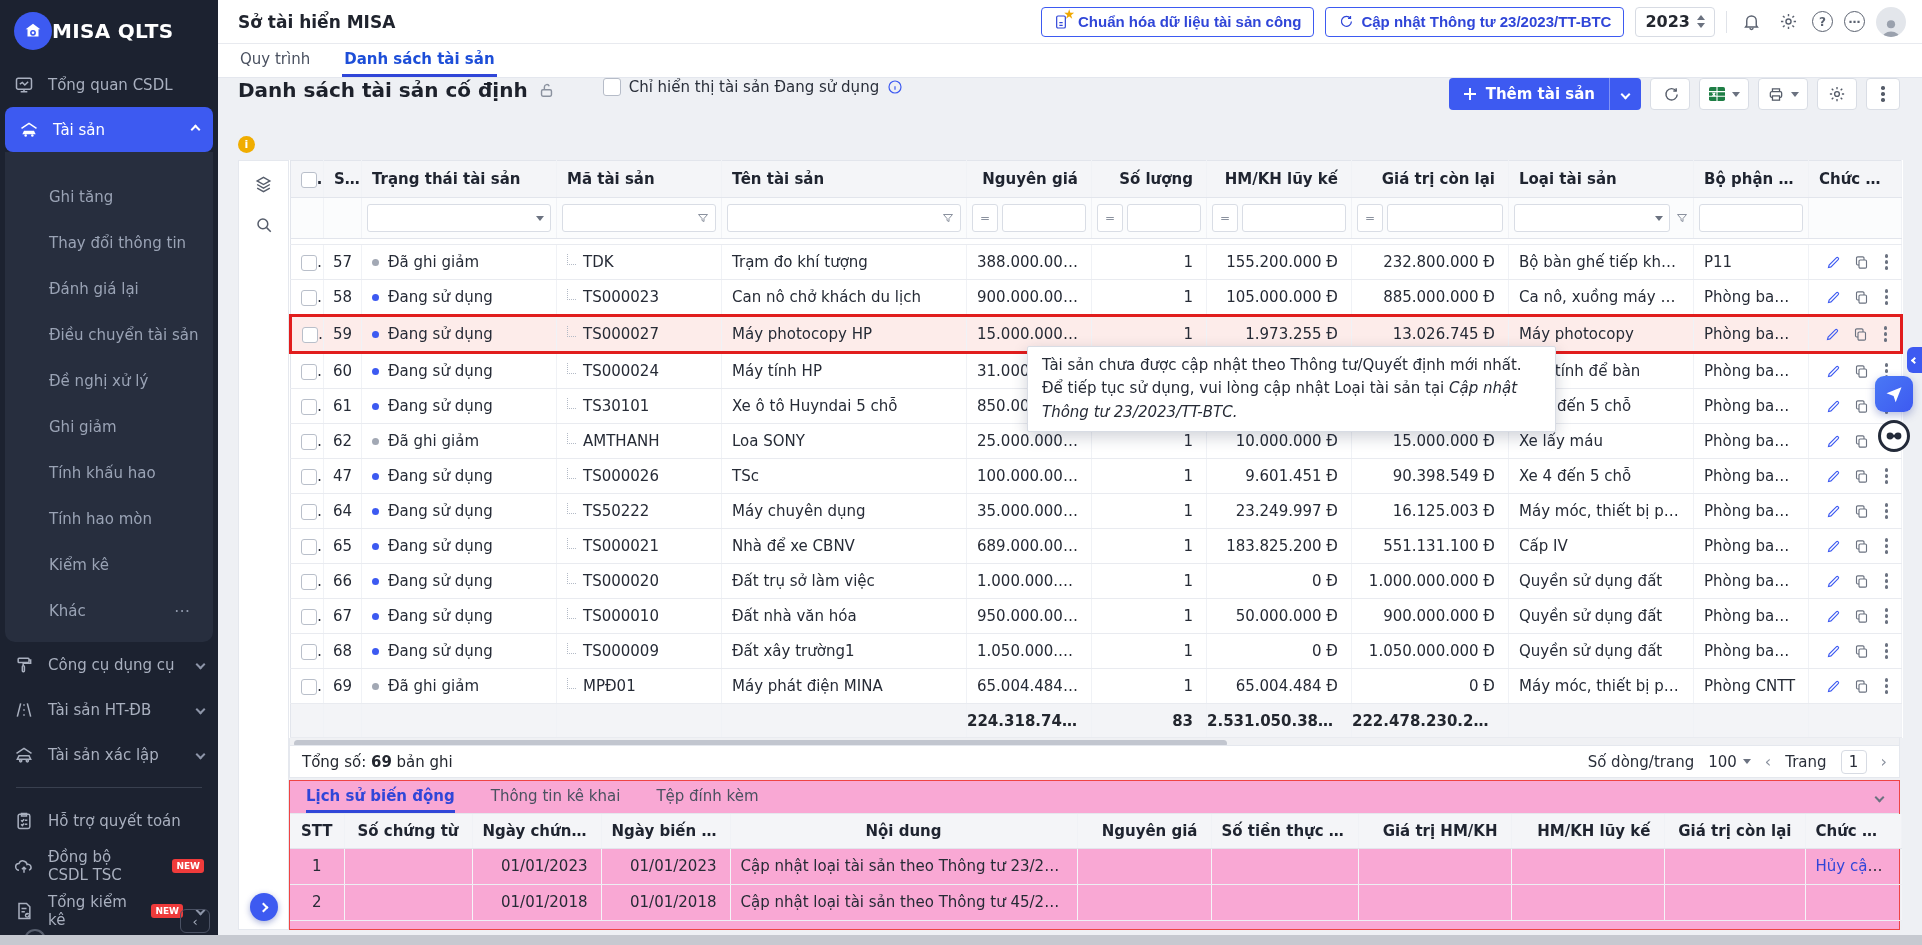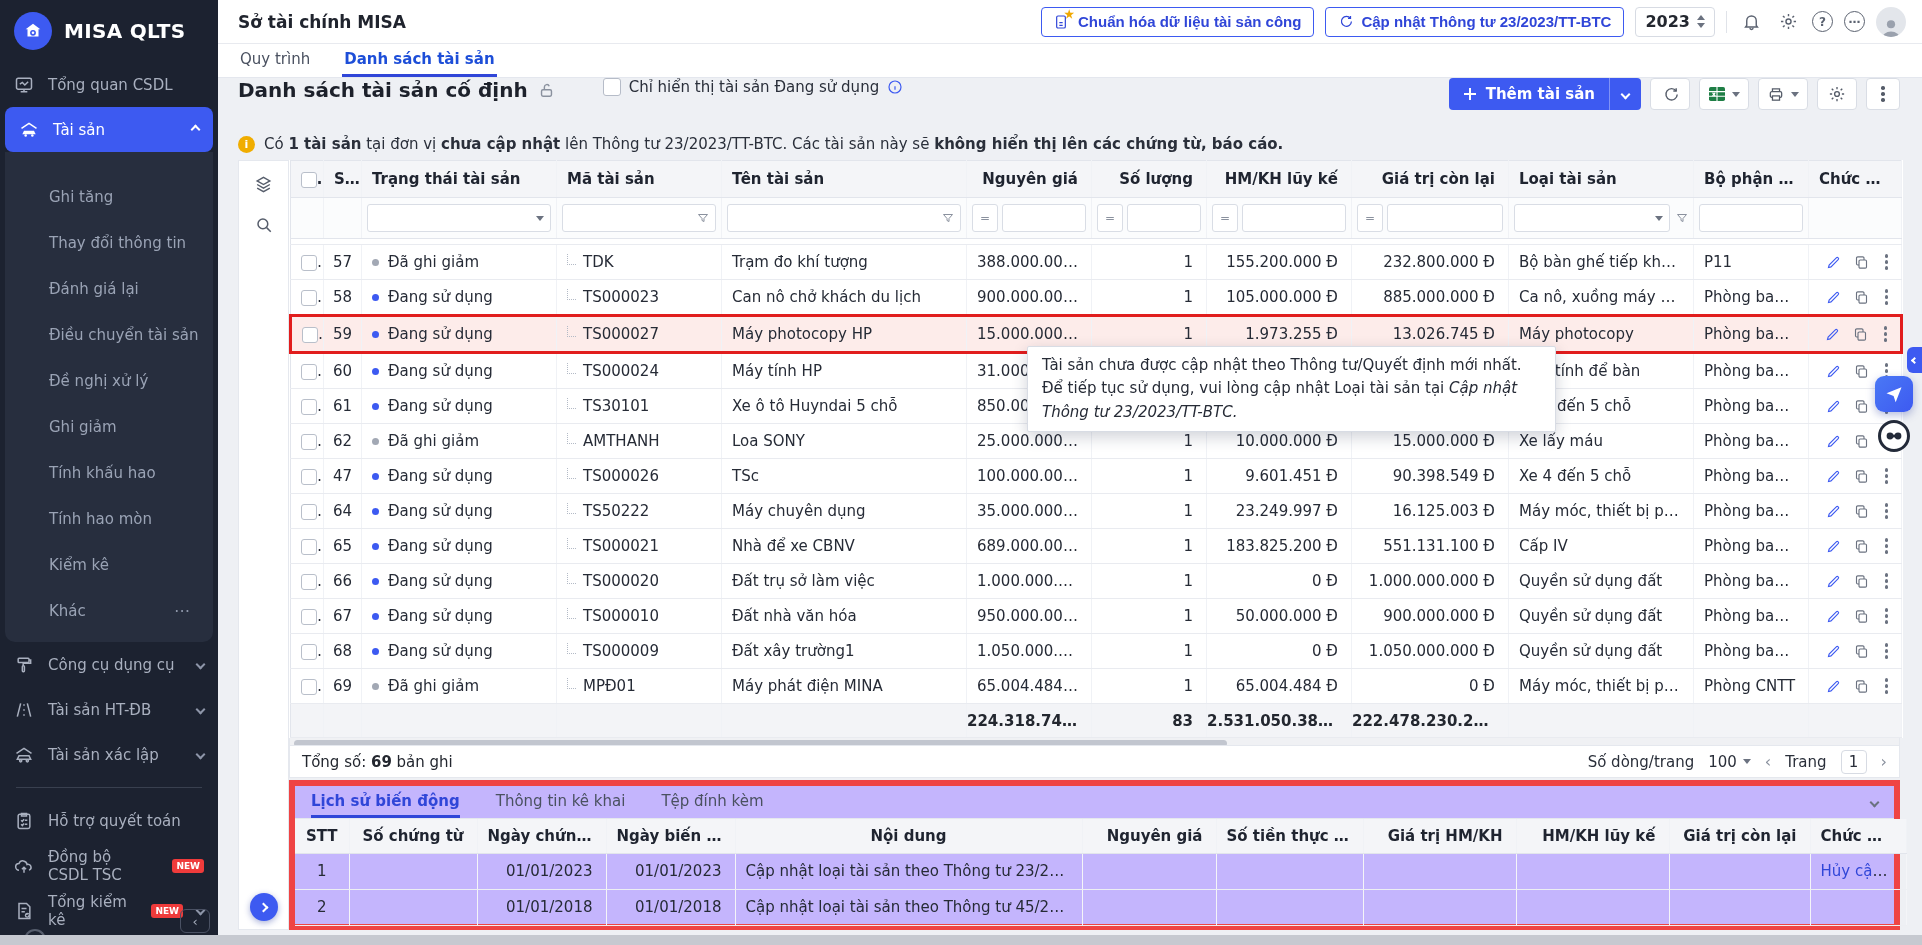--- a/index.html
+++ b/index.html
@@ -1,21 +1,21 @@
 <!DOCTYPE html>
 <html><head>
 <meta charset="utf-8">
 <style>
   *{margin:0;padding:0;box-sizing:border-box}
   html,body{width:1922px;height:945px;overflow:hidden;background:#eef0f4;
     font-family:"DejaVu Sans","Liberation Sans",sans-serif;font-size:15px;color:#23272f}
   svg{display:block}
   
   .sidebar{position:absolute;left:0;top:0;width:218px;height:945px;background:#1c2230;color:#a9b0bf;z-index:5}
-  .logo-row{display:flex;align-items:center;gap:12px;padding:12px 14px;height:62px}
+  .logo-row{display:flex;align-items:center;padding:12px 14px;height:62px}
   .logo-badge{width:38px;height:38px;border-radius:50%;background:#3d5af1;display:flex;align-items:center;justify-content:center}
   .logo-text{color:#fff;font-size:20px;font-weight:700;letter-spacing:.3px}
   .nav-item{display:flex;align-items:center;gap:14px;height:45px;padding:0 14px;font-size:15px;cursor:pointer}
   .nav-item .lbl{flex:1}
   .nav-item.active{background:#3d5af1;color:#fff;border-radius:8px;margin:0 5px;font-weight:400}
   .submenu{background:#272e3e;border-radius:0 0 10px 10px;margin:0 5px;padding:22px 0 8px}
   .sub-item{height:46px;line-height:46px;padding-left:44px;font-size:15px;color:#9aa3b5;cursor:pointer;display:flex;align-items:center}
   .sub-item .more-dots{margin-left:auto;margin-right:22px;font-size:16px;letter-spacing:1px;color:#8d95a8}
   .chv{display:inline-block;width:7px;height:7px;border-right:2px solid currentColor;border-bottom:2px solid currentColor}
   .chv.up{transform:rotate(-135deg)}.chv.down{transform:rotate(45deg)}
@@ -104,21 +104,21 @@
   .hscroll{height:12px;background:#f0f1f4;border:1px solid #e5e8ee;border-top:none;position:relative}
   .hthumb{position:absolute;left:4px;top:2px;height:7px;width:58%;border-radius:4px;background:#c2c6cf}
   
   .grid-footer{position:absolute;left:71px;width:1611px;top:745px;height:33px;background:#fff;border:1px solid #e5e8ee;
     display:flex;align-items:center;padding:0 12px;z-index:1}
   .gf-right{margin-left:auto;display:flex;align-items:center;gap:14px;color:#2a2f3a}
   .pp{display:flex;align-items:center;gap:6px;cursor:pointer}
   .pagebox{min-width:26px;height:24px;border:1px solid #d7dbe3;border-radius:4px;display:flex;align-items:center;justify-content:center;background:#fff}
   .pgnav{color:#8a919e;cursor:pointer;font-size:16px}
   
-  .bottom-panel{position:absolute;left:71px;width:1611px;top:780px;bottom:15px;background:#c4b5fd;border:6px solid #ef4444;z-index:1}
+  .bottom-panel{position:absolute;left:71px;width:1611px;top:780px;bottom:15px;background:#f9a8d4;border:1px solid #ef4444;z-index:1}
   .ptabs{display:flex;align-items:stretch;height:33px;border-bottom:1px solid #e5e8ee;padding-left:16px;gap:36px}
   .ptab{display:flex;align-items:center;font-size:15px;color:#4a5160;cursor:pointer;border-bottom:3px solid transparent}
   .ptab.active{color:#3046d8;font-weight:600;border-bottom-color:#3046d8}
   .panel-collapse{margin-left:auto;margin-right:16px;display:flex;align-items:center;color:#6b7280;cursor:pointer}
   table.bgrid{border-collapse:collapse;table-layout:fixed;width:100%}
   .bgrid th{height:34px;background:#f4f5f8;font-weight:600;color:#1f2430;text-align:center;padding:0 10px;
     border-bottom:1px solid #e2e5ec;border-right:1px solid #f0f2f6;overflow:hidden;white-space:nowrap;text-overflow:ellipsis;font-size:15px}
   .bgrid th.thr{text-align:right;padding-right:13px}
   .bgrid th.thc{text-align:center}
   .bgrid td{height:36px;padding:0 10px;border-bottom:1px solid #edeff3;border-right:1px solid #f4f5f8;color:#262b36;
@@ -287,21 +287,21 @@
   </div>
 
   <div class="side-div"></div>
   <span class="half-icon"></span>
   <div class="collapse-btn">‹</div>
 </aside>
 
 <div class="content">
 
   <div class="topbar">
-    <span class="page-title">Sở tài chính MISA</span>
+    <span class="page-title">Sở tài hiển MISA</span>
     <div class="top-actions">
       <button class="btn-outline">
         <span style="position:relative">
           <svg width="16" height="16" viewBox="0 0 24 24" fill="none" stroke="#3046d8" stroke-width="1.8">
               <rect x="4" y="3" width="13" height="18" rx="2"></rect>
               <path d="M8 13h5M8 17h5"></path>
             </svg>
           <span style="position:absolute;right:-4px;top:-6px;color:#f0a800;font-size:11px">★</span>
         </span>
         <span>Chuẩn hóa dữ liệu tài sản công</span>
@@ -418,23 +418,20 @@
             <i style="width:3.5px;height:3.5px;border-radius:50%;background:#555c69"></i>
             <i style="width:3.5px;height:3.5px;border-radius:50%;background:#555c69"></i>
             <i style="width:3.5px;height:3.5px;border-radius:50%;background:#555c69"></i>
           </span>
       </span>
     </div>
   </div>
 
   <div class="warning">
     <i class="warn-ico">i</i>
-    <span>
-      <span>Có </span><b>1 tài sản</b><span> tại đơn vị </span><b>chưa cập nhật</b><span> lên Thông tư 23/2023/TT-BTC. Các tài sản này sẽ </span><b>không hiển thị lên các chứng từ, báo cáo.</b>
-    </span>
   </div>
 
   <div class="rail">
     <span class="ric" style="margin-top:14px">
       <svg width="19" height="19" viewBox="0 0 24 24" fill="none" stroke="#565d6b" stroke-width="1.8">
           <path d="M12 3l8 4.5-8 4.5-8-4.5z"></path>
           <path d="M4 12l8 4.5 8-4.5"></path>
           <path d="M4 16.5L12 21l8-4.5"></path>
         </svg>
     </span>

